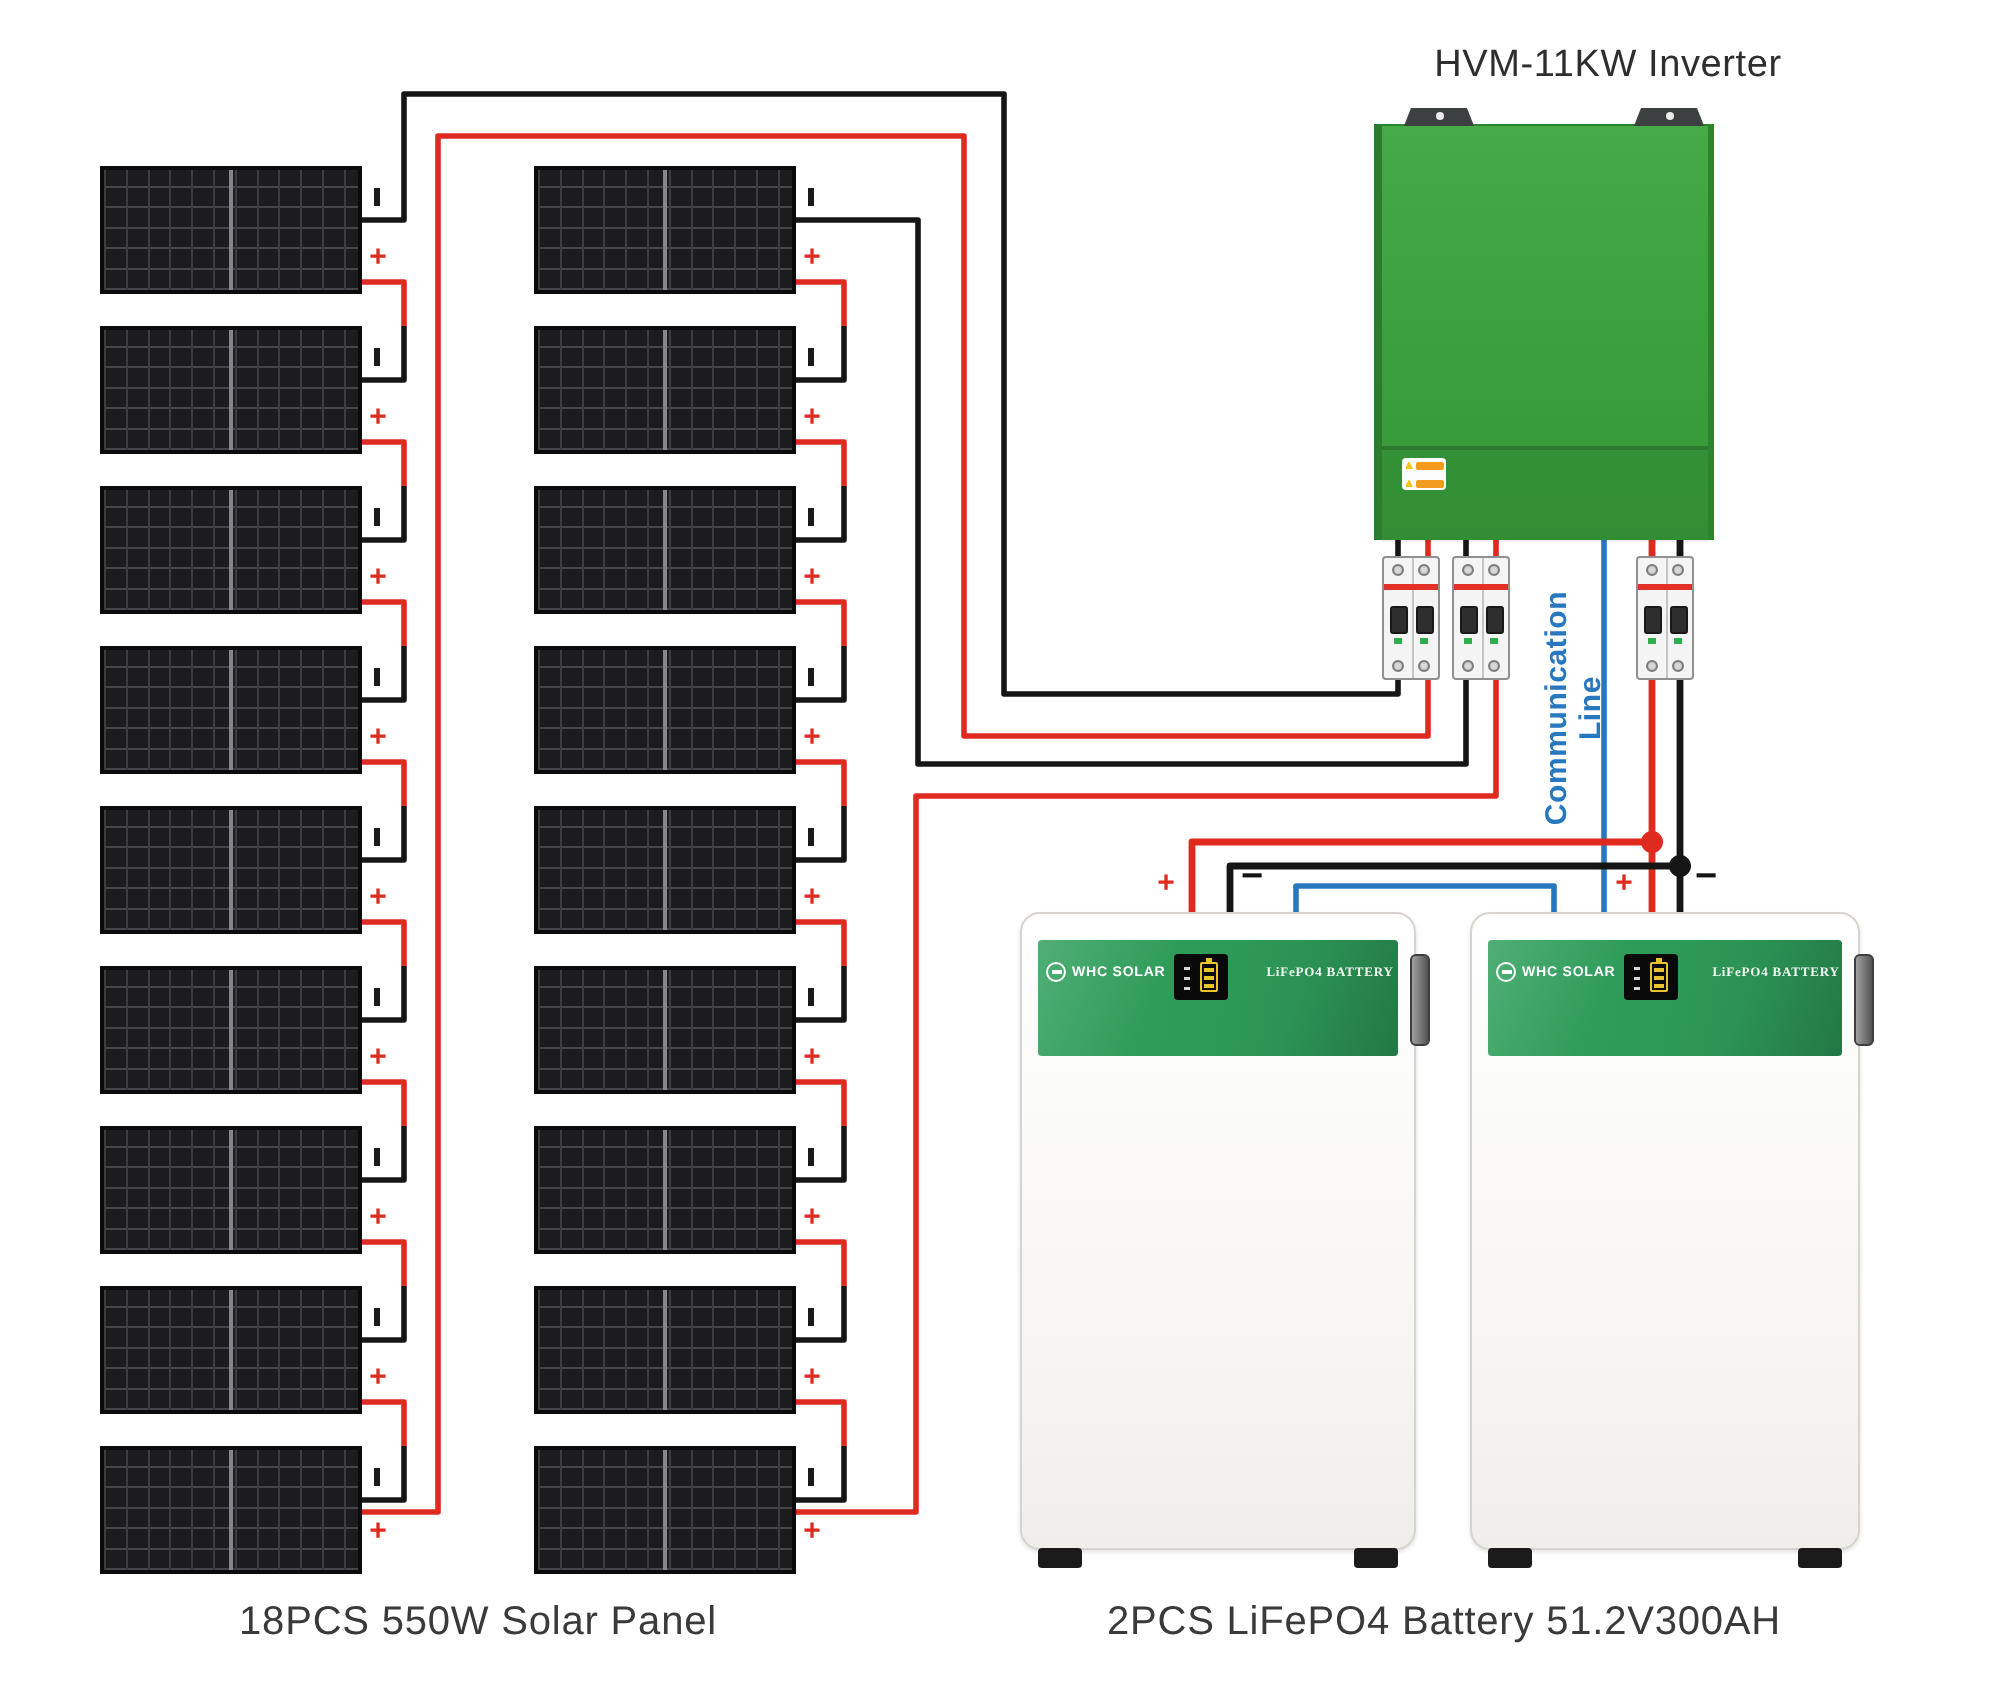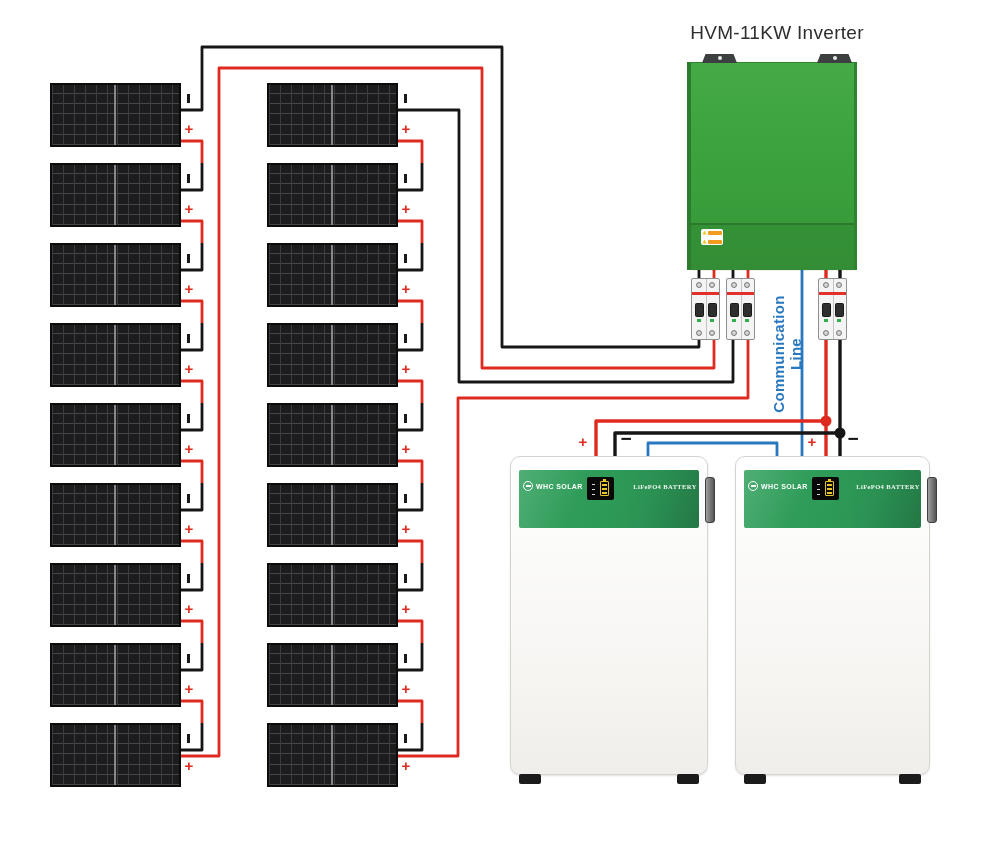--- a/index.html
+++ b/index.html
@@ -159,21 +159,23 @@
         <polyline points="422,483 422,510 398,510" class="wire-neg"></polyline>
         <polyline points="398,541 422,541 422,563" class="wire-pos"></polyline>
         <polyline points="422,563 422,590 398,590" class="wire-neg"></polyline>
         <polyline points="398,621 422,621 422,643" class="wire-pos"></polyline>
         <polyline points="422,643 422,670 398,670" class="wire-neg"></polyline>
         <polyline points="398,701 422,701 422,723" class="wire-pos"></polyline>
         <polyline points="422,723 422,750 398,750" class="wire-neg"></polyline>
       </g>
   </svg>
 
-  <div class="inv-title" style="left:637px; top:22px; width:280px;">HVM-11KW Inverter</div>
+  <div class="inv-title" style="left:664px; top:22px; width:280px;">HVM-11KW Inverter</div>
+  <div class="caption" style="left:0; top:800px; width:478px;">18PCS 550W Solar Panel</div>
+  <div class="caption" style="left:482px; top:800px; width:480px;">2PCS LiFePO4 Battery 51.2V300AH</div>
   <div class="comm-label" style="left:712px; top:337px;">Communication Line</div>
 
   <div class="inverter">
     <div class="inv-tab" style="left:11px;">
         <span class="hole"></span>
       </div>
     <div class="inv-tab" style="left:126px;">
         <span class="hole"></span>
       </div>
     <div class="inv-seam"></div>

